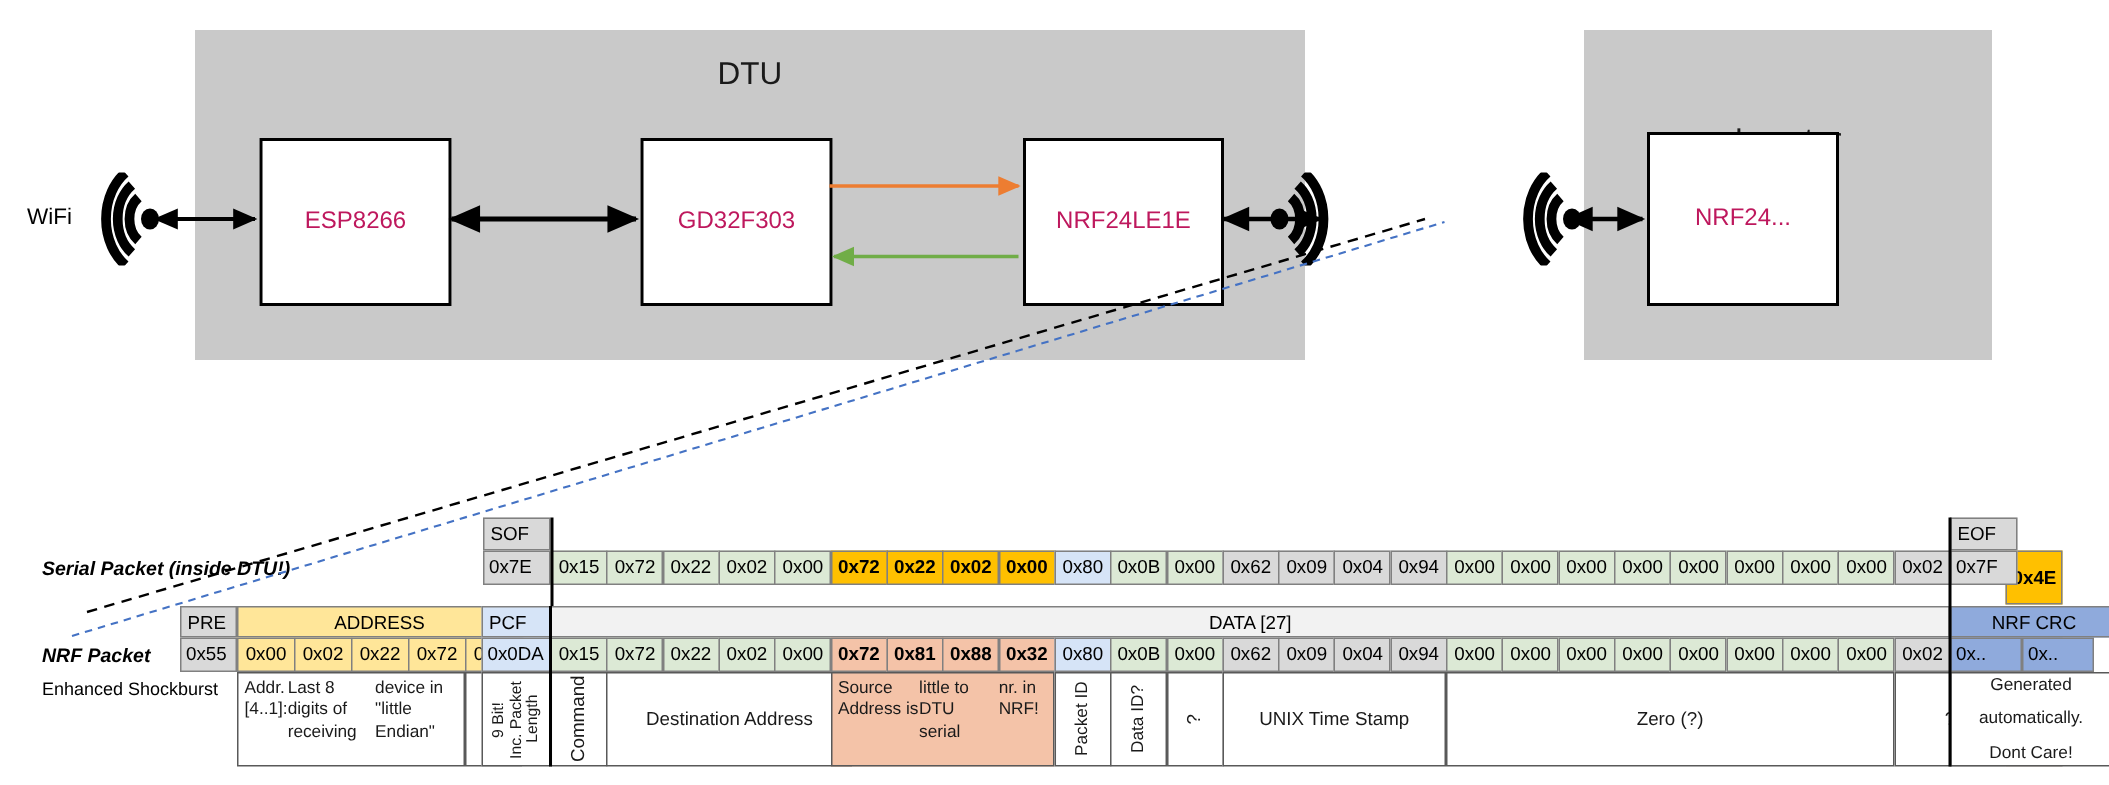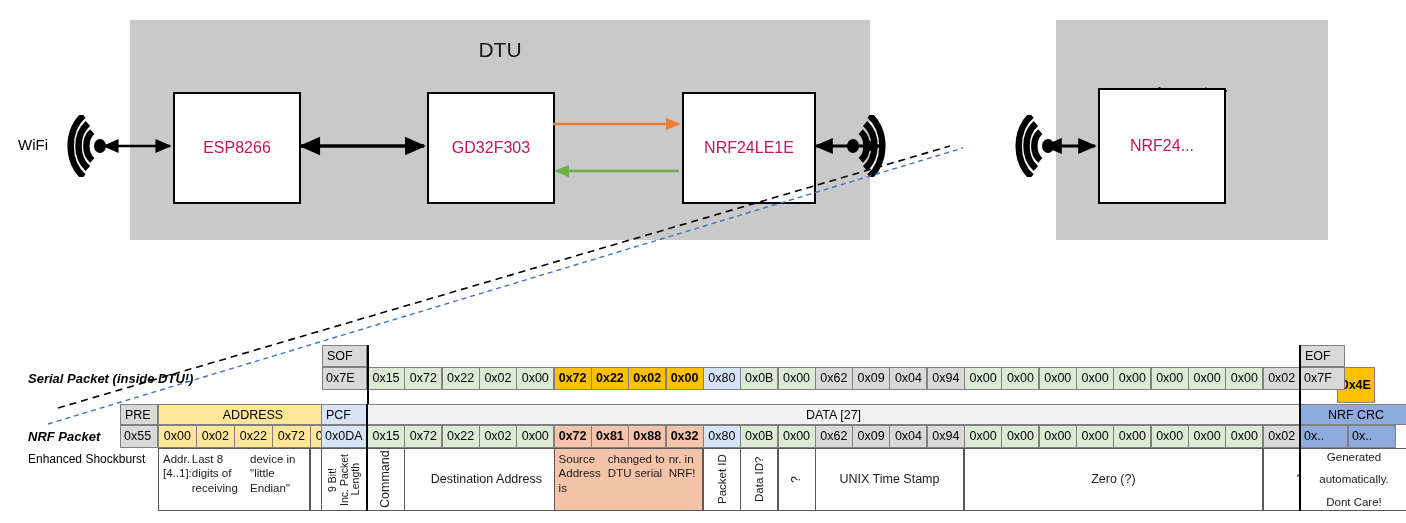--- a/index.html
+++ b/index.html
@@ -189,21 +189,21 @@
     <div class="desc vert sm" style="left: 310px; top: 448px; width: 38px; height: 63px;">Addr.[0]</div>
     <div class="desc" style="left: 321px; top: 448px; width: 46px; height: 63px; display: flex; flex-direction: row; align-items: center; justify-content: center; gap: 1px;">
       <div style="writing-mode: vertical-rl; transform: rotate(180deg); font-size: 10.5px; white-space: nowrap; line-height: 1;">9 Bit!</div>
       <div style="writing-mode: vertical-rl; transform: rotate(180deg); font-size: 10.5px; white-space: nowrap; line-height: 1;">Inc. Packet</div>
       <div style="writing-mode: vertical-rl; transform: rotate(180deg); font-size: 10.5px; white-space: nowrap; line-height: 1;">Length</div>
     </div>
     <div class="desc vert" style="left: 367px; top: 448px; width: 38.02px; height: 63px;">Command</div>
     <div class="desc " style="left: 404.32px; top: 448px; width: 164px; height: 63px;">Destination Address</div>
     <div class="desc lefttop sm" style="left: 553.6px; top: 448px; width: 149.28px; height: 63px; background: rgb(244, 195, 168);">
       <div>Source Address is</div>
-      <div>changed to DTU serial</div>
+      <div>little to DTU serial</div>
       <div>nr. in NRF!</div>
     </div>
     <div class="desc vert sm" style="left: 702.88px; top: 448px; width: 38.02px; height: 63px;">Packet ID</div>
     <div class="desc vert sm" style="left: 740.2px; top: 448px; width: 38.02px; height: 63px;">Data ID?</div>
     <div class="desc vert" style="left: 777.52px; top: 448px; width: 38.02px; height: 63px;">?</div>
     <div class="desc " style="left: 814.84px; top: 448px; width: 149.28px; height: 63px;">UNIX Time Stamp</div>
     <div class="desc " style="left: 964.12px; top: 448px; width: 298.56px; height: 63px;">Zero (?)</div>
     <div class="desc " style="left: 1262.68px; top: 448px; width: 74.64px; height: 63px;">?</div>
     <div class="desc sm" style="left: 1337.32px; top: 448px; width: 38.02px; height: 63px; background: rgb(244, 195, 168); flex-direction: column; justify-content: center;">
       <div>CRC8</div>

